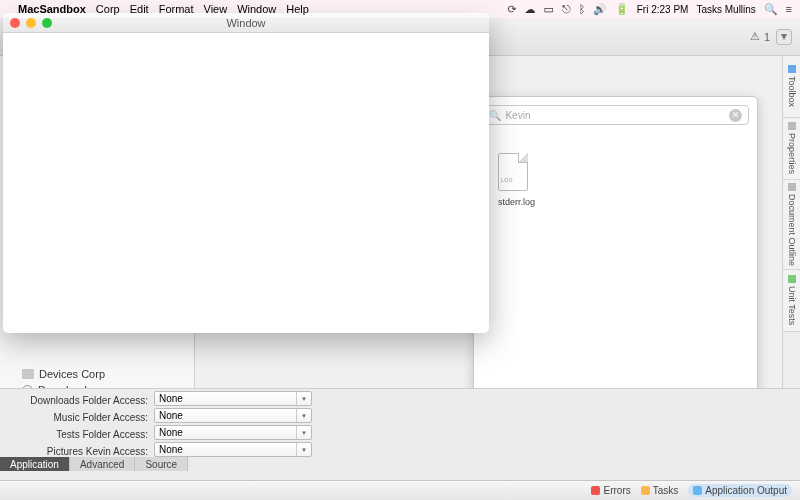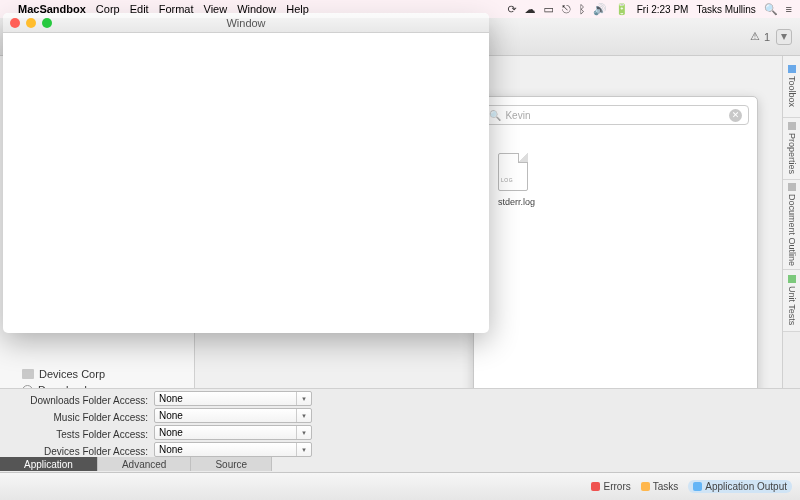--- a/index.html
+++ b/index.html
@@ -45,21 +45,21 @@
 .proj-panel .row .dic { width:11px; height:11px; border:1.5px solid #999; border-radius:50%; position:relative; }
 .proj-panel .row .dic::after{content:"";position:absolute;left:2px;top:4px;width:5px;height:2px;border-left:1.5px solid #999;border-bottom:1.5px solid #999;transform:rotate(-45deg);}
 
 
 .settings { position:absolute; left:0; right:0; bottom:0; top:388px; background:#ececec; border-top:1px solid #d0d0d0; font-size:10px; z-index:20; }
 .settings .row { display:flex; align-items:flex-end; height:17px; padding-left:4px; }
 .settings .lbl { width:150px; text-align:right; color:#333; padding-right:6px; }
 .settings .dd { width:158px; height:15px; background:linear-gradient(#fff,#f3f3f3); border:1px solid #bbb; border-radius:2px; font-size:10px; padding:0 4px; display:flex; align-items:center; position:relative; }
 .settings .dd .arr { position:absolute; right:0; top:0; width:15px; height:100%; border-left:1px solid #ccc; display:flex; align-items:center; justify-content:center; font-size:7px; color:#666; }
 .settings .tabs { display:flex; height:14px; font-size:10px; }
-.settings .tabs .t { padding:0 24px; background:#d8d8d8; border-right:1px solid #c0c0c0; display:flex; align-items:center; color:#444;}
+.settings .tabs .t { padding:0 10px; background:#d8d8d8; border-right:1px solid #c0c0c0; display:flex; align-items:center; color:#444;}
 .settings .tabs .t.active { background:#555; color:#fff; }
 
 
 .finder { position:absolute; left:278px; top:40px; width:285px; height:350px; background:#fff; border:1px solid #c8c8c8; border-radius:5px; box-shadow:0 3px 12px rgba(0,0,0,.18); }
 .finder .search { margin:8px; height:20px; background:#fff; border:1px solid #ccc; border-radius:4px; display:flex; align-items:center; padding:0 6px; font-size:10px; color:#aaa; }
 .finder .search .mag { margin-right:4px; opacity:.5; }
 .finder .search .clear { margin-left:auto; width:13px; height:13px; background:#c8c8c8; border-radius:50%; color:#fff; font-size:9px; text-align:center; line-height:13px; }
 .finder .files { display:flex; gap:50px; padding:20px 24px; }
 .finder .file { display:flex; flex-direction:column; align-items:flex-start; gap:6px; font-size:9px; color:#444; }
 .finder .file .doc { width:30px; height:38px; background:#fff; border:1px solid #bbb; border-radius:2px; position:relative; }
@@ -71,21 +71,21 @@
 .finder .path .fld { width:10px; height:8px; background:#6db4e8; border-radius:1px; }
 .finder .path .hd { width:10px; height:8px; background:#d8d8d8; border-radius:1px; }
 .finder .status { position:absolute; bottom:0; left:0; right:0; height:18px; background:#f2f2f2; border-top:1px solid #dcdcdc; font-size:9px; color:#777; display:flex; align-items:center; justify-content:center; }
 .finder .status .grip { position:absolute; right:4px; bottom:2px; font-size:8px; color:#bbb; letter-spacing:1px; }
 
 
 .mainbar { position:absolute; left:195px; right:18px; top:38px; height:20px; display:flex; align-items:center; gap:6px; padding:0 8px; font-size:10px; color:#35c; z-index:11; }
 .mainbar .sel2 { height:18px; padding:0 8px; background:linear-gradient(#fff,#eee); border:1px solid #bbb; border-radius:3px; }
 
 
-.statusbar { position:absolute; left:0; right:0; bottom:0; height:28px; background:linear-gradient(#f6f6f6,#e6e6e6); border-top:1px solid #c6c6c6; display:flex; align-items:center; justify-content:flex-end; gap:10px; padding:0 8px; font-size:10px; color:#444; z-index:60; }
+.statusbar { position:absolute; left:0; right:0; bottom:0; height:20px; background:linear-gradient(#f6f6f6,#e6e6e6); border-top:1px solid #c6c6c6; display:flex; align-items:center; justify-content:flex-end; gap:10px; padding:0 8px; font-size:10px; color:#444; z-index:60; }
 .statusbar .itm { display:flex; align-items:center; gap:3px; }
 .statusbar .sq { width:9px; height:9px; border-radius:2px; }
 .statusbar .sq.r{background:#ef5350;} .statusbar .sq.o{background:#ffb74d;} .statusbar .sq.b{background:#64b5f6;}
 .statusbar .active { background:#d0e4f5; padding:1px 5px; border-radius:6px; }
 </style>
 </head>
 <body>
 
 <div class="menubar">
   <span class="apple"></span>
@@ -242,21 +242,21 @@
       </div>
     </div>
   <div class="row">
       <span class="lbl">Tests Folder Access:</span>
       <div class="dd">
         <span>None</span>
         <span class="arr">▾</span>
       </div>
     </div>
   <div class="row">
-      <span class="lbl">Devices Folder Access:</span>
+      <span class="lbl">Pictures Kevin Access:</span>
       <div class="dd">
         <span>None</span>
         <span class="arr">▾</span>
       </div>
     </div>
   <div class="tabs">
     <div class="t active">Application</div>
     <div class="t">Advanced</div>
     <div class="t">Source</div>
   </div>

